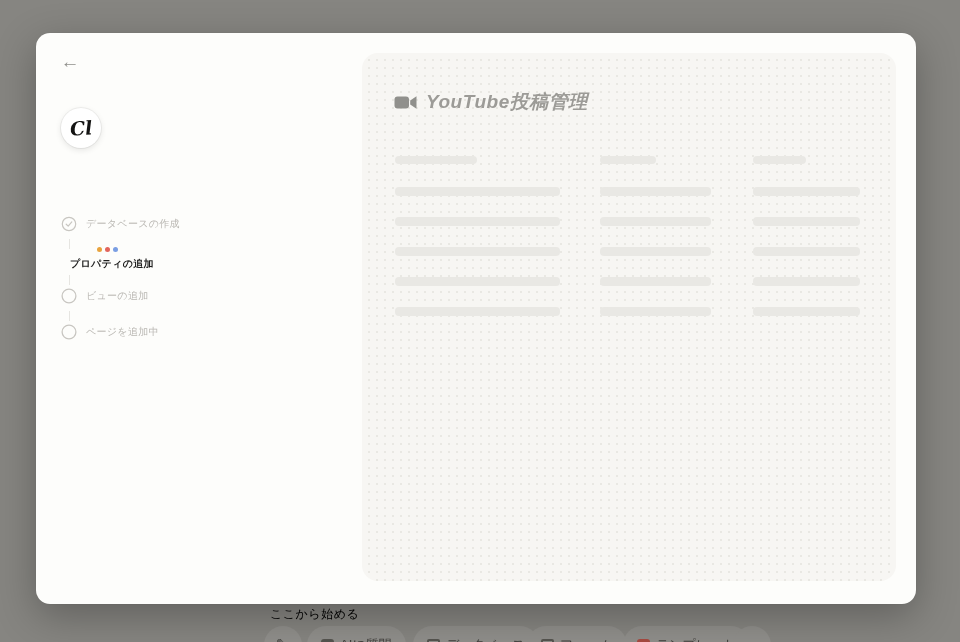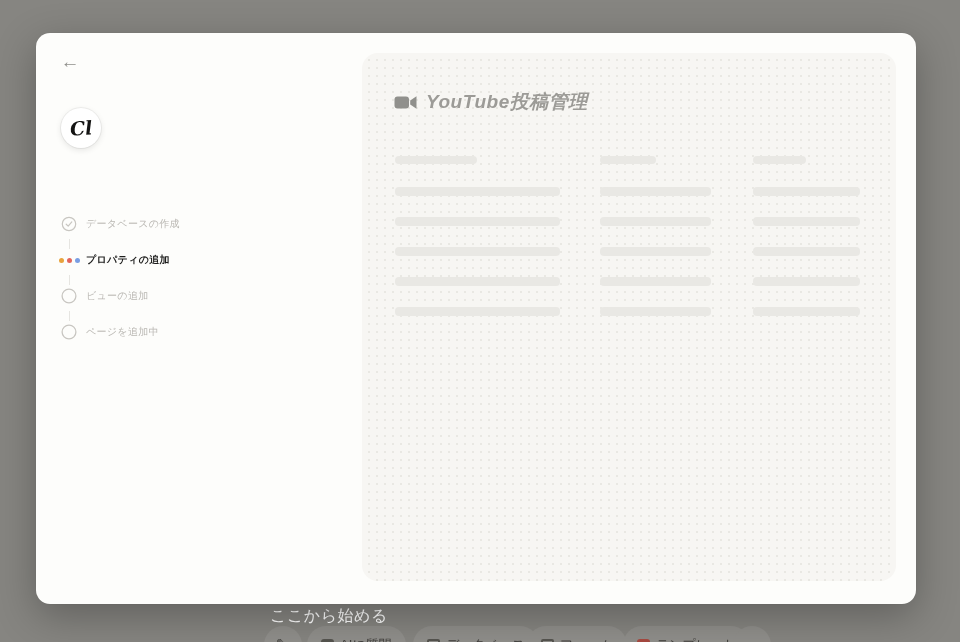--- a/index.html
+++ b/index.html
@@ -6,21 +6,21 @@
   html, body { width: 960px; height: 642px; overflow: hidden; }
   body {
     font-family: "Liberation Sans", "DejaVu Sans", sans-serif;
     background: #868581;
     position: relative;
   }
 
   
   .under-section-label {
     position: absolute; left: 270px; top: 606px;
-    font-size: 16px; color: #ffffff; letter-spacing: 0.5px;
+    font-size: 12px; color: #000000; letter-spacing: 0.5px;
   }
   .under-pills { position: absolute; left: 0; top: 626px; width: 960px; height: 40px; }
   .under-circle {
     position: absolute; top: 0; width: 38px; height: 38px; border-radius: 50%;
     background: #908f8b;
   }
   .under-circle .mini-glyph {
     position: absolute; left: 12px; top: 10px; width: 13px; height: 16px;
     color: #3f3e3b; font-size: 14px; line-height: 16px;
   }
@@ -139,21 +139,21 @@
       <span class="step-icon">
         <svg width="16" height="16" viewBox="0 0 16 16">
           <circle cx="8" cy="8" r="6.7" fill="none" stroke="#c8c6c1" stroke-width="1.2"></circle>
           <path d="M5.2 8.2 L7.2 10.1 L10.8 5.9" fill="none" stroke="#c8c6c1" stroke-width="1.2" stroke-linecap="round" stroke-linejoin="round"></path>
         </svg>
       </span>
       <span class="step-label">データベースの作成</span>
     </div>
     <div class="connector" style="top:23px;"></div>
 
-    <div class="step-row active" style="top:36px;">
+    <div class="step-row active" style="top:25px;flex-direction:column;">
       <span class="step-icon">
         <span class="dots3">
             <span></span>
             <span></span>
             <span></span>
           </span>
       </span>
       <span class="step-label">プロパティの追加</span>
     </div>
     <div class="connector" style="top:59px;"></div>

